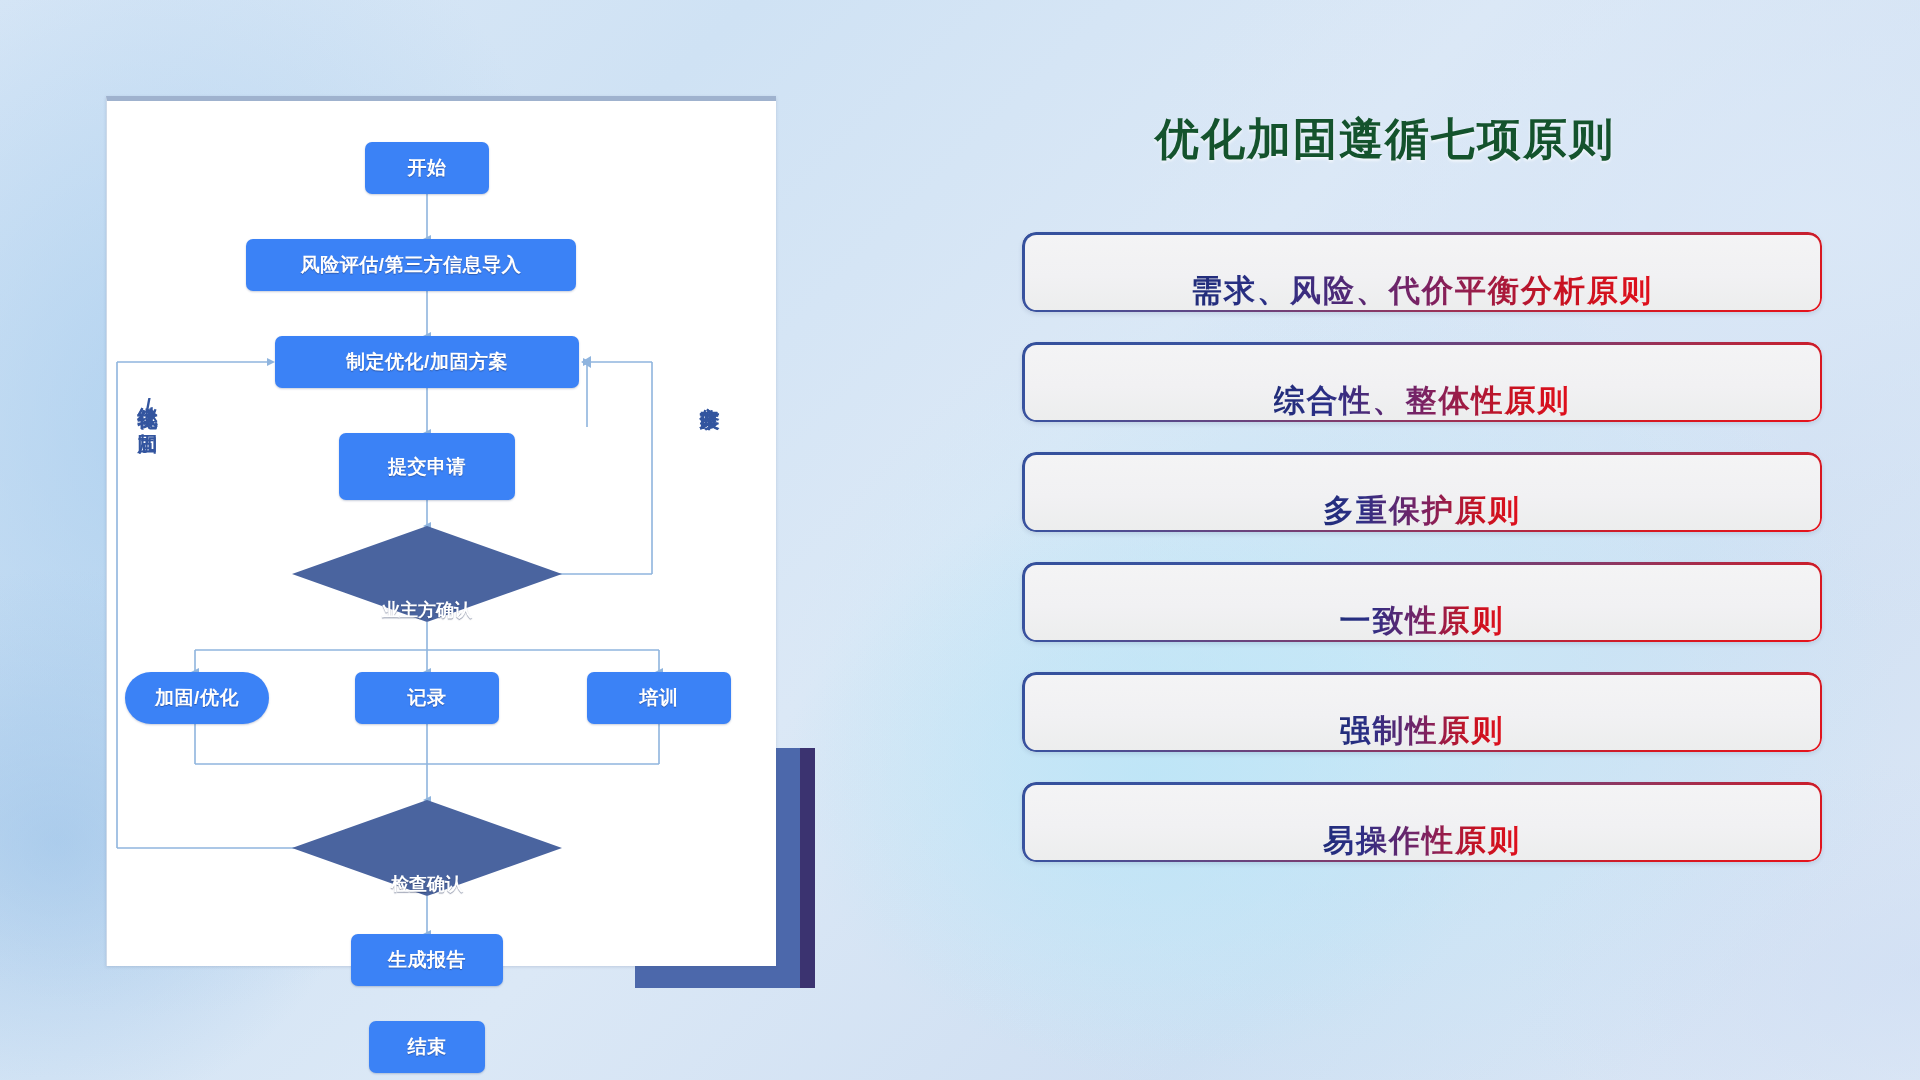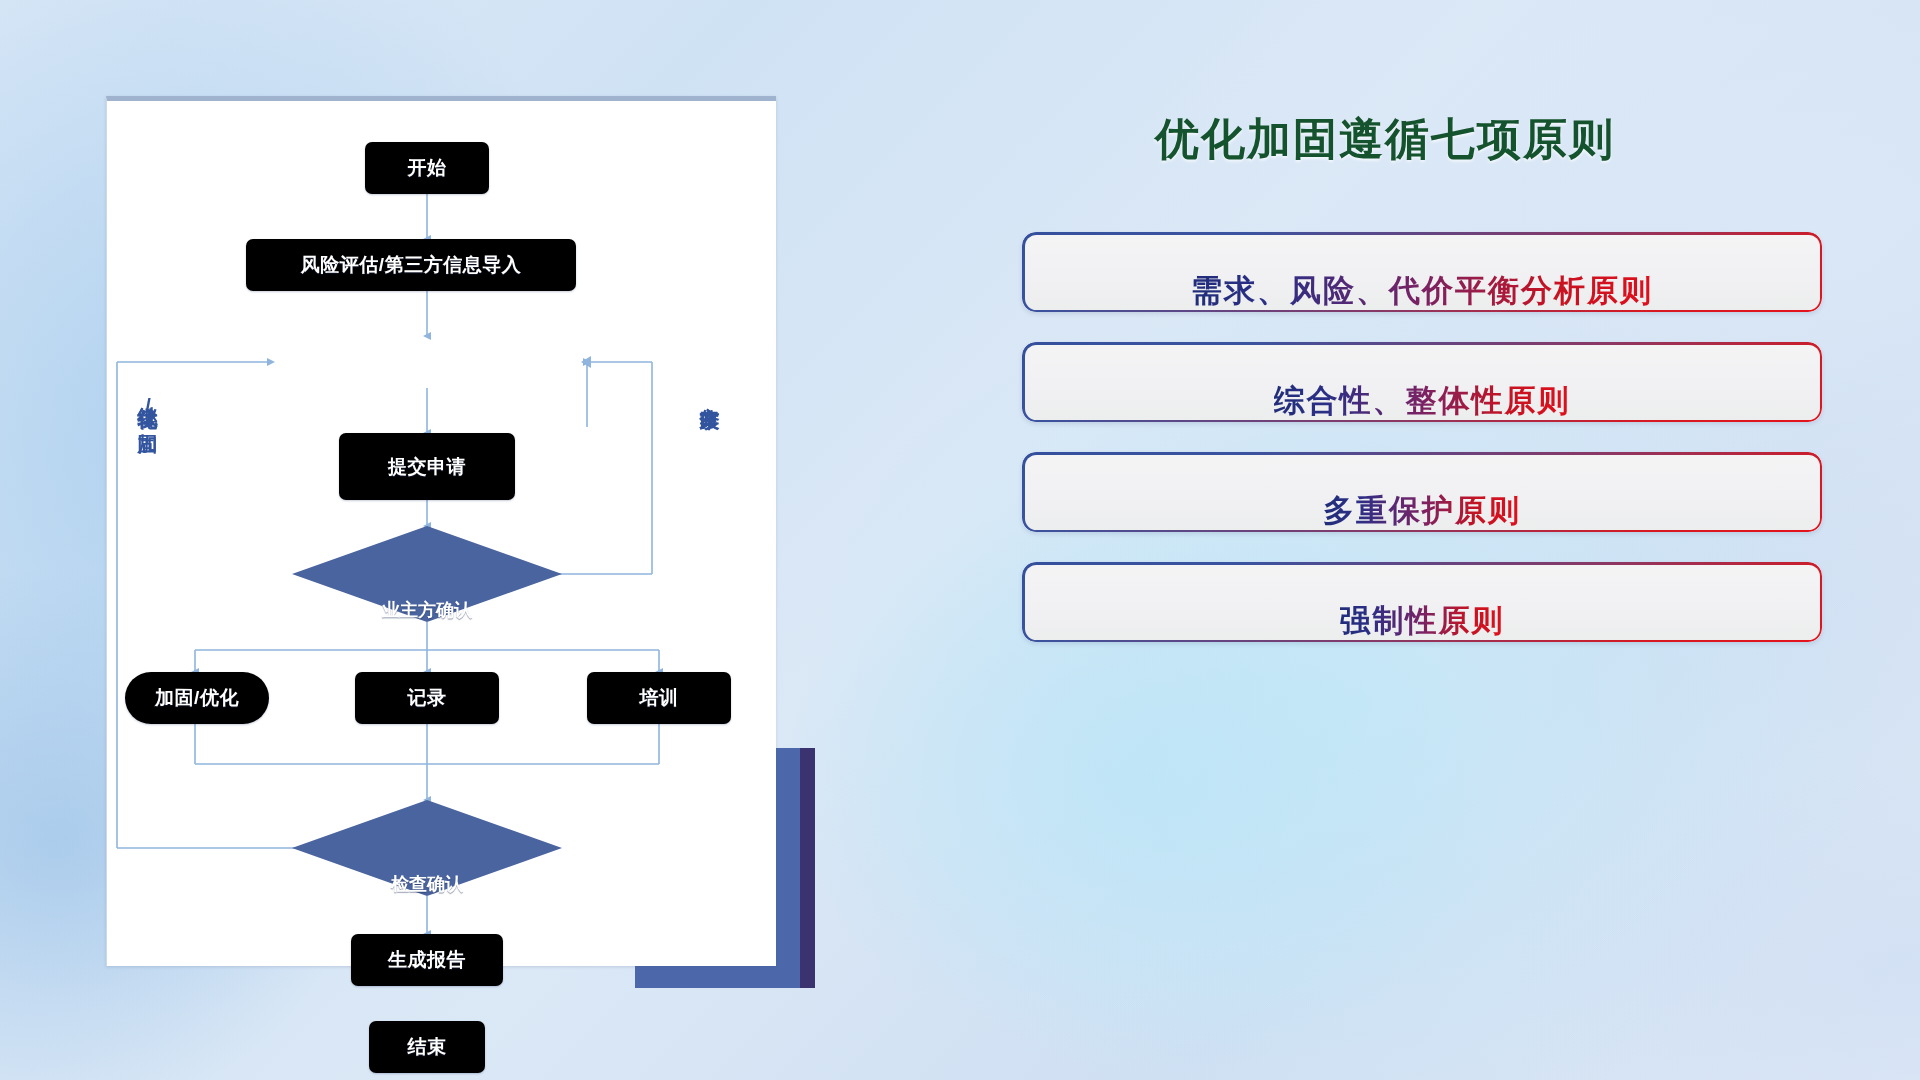--- a/index.html
+++ b/index.html
@@ -44,21 +44,21 @@
     border-top: 5px solid #9fb2ce;
     border-left: 1px solid #cdd9e8;
     box-shadow: 0 1px 3px rgba(60,80,120,0.18);
   }
 
   .flow { position: absolute; inset: 0; }
   .flow svg { position: absolute; left: 0; top: 0; }
 
   .node {
     position: absolute;
-    background: #000000;
+    background: #3b82f6;
     color: #ffffff;
     border-radius: 7px;
     display: flex; align-items: center; justify-content: center;
     font-size: 19px; font-weight: bold;
     letter-spacing: 0.5px;
     white-space: nowrap;
     text-shadow: 0 1px 1px rgba(30,45,90,0.45);
     box-shadow: 0 1px 2px rgba(40,60,110,0.25);
   }
   .diamond-wrap {
@@ -191,20 +191,21 @@
           <line x1="545" y1="261" x2="484" y2="261"></line>
         </g>
 
         <path d="M484,255 L474,261 L484,267 z" fill="#8fb4de"></path>
       </svg>
 
       <div class="node" style="left:258px; top:41px; width:124px; height:52px;">开始</div>
 
       <div class="node" style="left:139px; top:138px; width:330px; height:52px;">风险评估/第三方信息导入</div>
 
+      <div class="node" style="left:168px; top:235px; width:304px; height:52px;">制定优化/加固方案</div>
 
       <div class="node" style="left:232px; top:332px; width:176px; height:67px;">提交申请</div>
 
       <div class="diamond-wrap" style="left:185px; top:425px; width:270px; height:96px;">
         <div class="dshape"></div>
         <div class="dlabel">业主方确认</div>
       </div>
 
       <div class="node" style="left:18px; top:571px; width:144px; height:52px;border-radius:26px;">加固/优化</div>
 
@@ -241,20 +242,26 @@
 
     <div class="principle">
       <span class="p-text">综合性、整体性原则</span>
     </div>
 
 
     <div class="principle">
       <span class="p-text">多重保护原则</span>
     </div>
 
+    <div class="principle">
+      <span class="p-text">一致性原则</span>
+    </div>
 
     <div class="principle">
       <span class="p-text">强制性原则</span>
     </div>
 
+    <div class="principle">
+      <span class="p-text">易操作性原则</span>
+    </div>
 
   </div>
 </div>
 
 </body></html>

